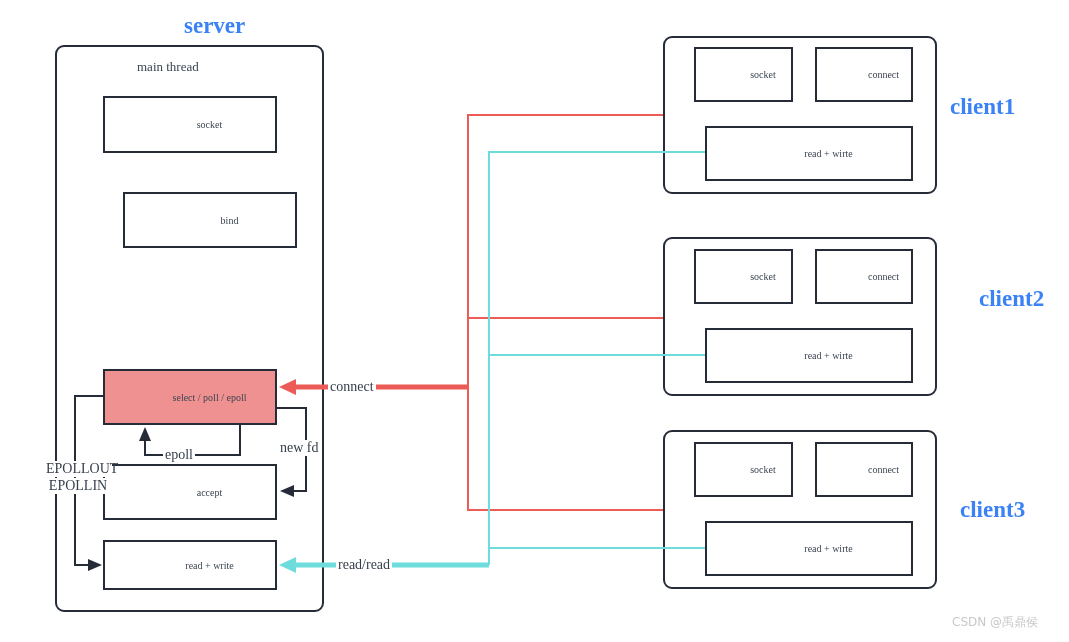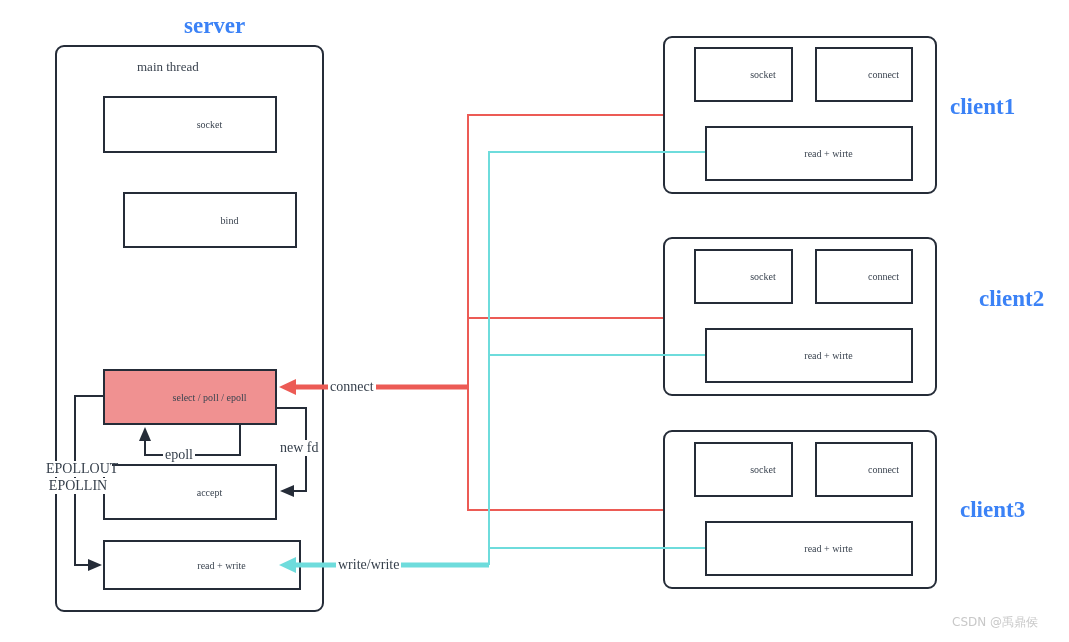--- a/index.html
+++ b/index.html
@@ -67,21 +67,21 @@
 <div id="canvas">
 
   <div class="big-title" style="left:184px;top:13px;">server</div>
   <div class="box rounded outer" style="left:55px;top:45px;width:269px;height:567px;"></div>
   <div class="small-label" style="left:137px;top:59px;font-size:13px;">main  thread</div>
 
   <div class="box" style="left:103px;top:96px;width:174px;height:57px;">socket</div>
   <div class="box" style="left:103px;top:192px;width:174px;height:56px;margin-left:20px;">bind</div>
   <div class="box pink" style="left:103px;top:369px;width:174px;height:56px;">select / poll / epoll</div>
   <div class="box" style="left:103px;top:464px;width:174px;height:56px;">accept</div>
-  <div class="box" style="left:103px;top:540px;width:198px;height:50px;">read + write</div>
+  <div class="box" style="left:103px;top:540px;width:174px;height:50px;">read + write</div>
 
   <div class="box rounded outer" style="left:663px;top:36px;width:274px;height:158px;"></div>
   <div class="box" style="left:694px;top:47px;width:99px;height:55px;">socket</div>
   <div class="box" style="left:815px;top:47px;width:98px;height:55px;">connect</div>
   <div class="box" style="left:705px;top:126px;width:208px;height:55px;">read  + wirte</div>
   <div class="big-title" style="left:950px;top:94px;">client1</div>
 
   <div class="box rounded outer" style="left:663px;top:237px;width:274px;height:159px;"></div>
   <div class="box" style="left:694px;top:249px;width:99px;height:55px;">socket</div>
   <div class="box" style="left:815px;top:249px;width:98px;height:55px;">connect</div>
@@ -112,17 +112,17 @@
     <path class="stroke-cyan" d="M705 152 H489 V565 M489 355 H705 M489 548 H705"></path>
     <path class="stroke-cyan-thick" d="M489 565 H295"></path>
     <polygon class="fill-cyan" points="296,557 296,573 279,565"></polygon>
   </svg>
 
   <div class="edge-label" style="left:163px;top:447px;">epoll</div>
   <div class="edge-label" style="left:278px;top:440px;">new fd</div>
   <div class="edge-label" style="left:44px;top:461px;width:64px;">EPOLLOUT</div>
   <div class="edge-label" style="left:40px;top:478px;width:72px;">EPOLLIN</div>
   <div class="edge-label" style="left:328px;top:379px;">connect</div>
-  <div class="edge-label" style="left:336px;top:557px;">write/write</div>
+  <div class="edge-label" style="left:336px;top:557px;">read/read</div>
 
   <div id="watermark">CSDN @禹鼎侯</div>
 
 </div>
 
 </body></html>

